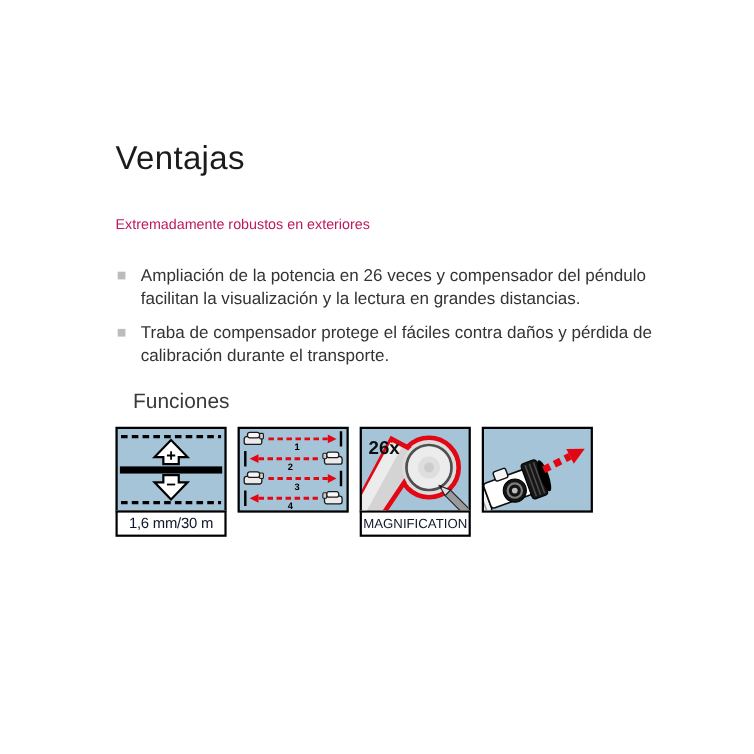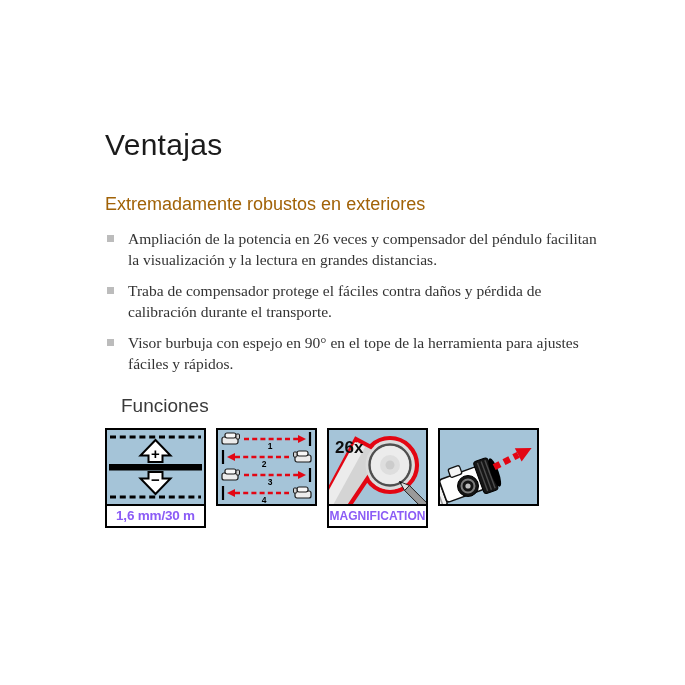--- a/index.html
+++ b/index.html
@@ -12,25 +12,25 @@
   .page { position: relative; width: 682px; height: 685px; background: #fff; overflow: hidden; }
   .content { position: absolute; left: 105px; top: 128px; width: 500px; }
 
   .page-title {
     margin: 0 0 31px 0;
     font-size: 30px; line-height: 33px;
     font-weight: 300; letter-spacing: 0.3px;
     color: #1b1b1b;
   }
   .section-heading {
-    margin: 0 0 12px 0;
-    font-size: 18px; line-height: 24px;
-    font-weight: 400; color: #a16207;
+    margin: 0 0 24px 0;
+    font-size: 13px; line-height: 24px;
+    font-weight: 400; color: #be185d;
   }
-  .bullets { list-style: none; margin: 0; padding: 0; font-family: Liberation Serif, serif; }
+  .bullets { list-style: none; margin: 0; padding: 0; }
   .bullets li {
     display: flex; align-items: flex-start;
     margin: 0 0 10px 0;
     font-size: 15.5px; line-height: 21px; color: #333;
   }
   .bullet-marker {
     flex: 0 0 auto; width: 7px; height: 7px;
     background: #bcbcbc; margin: 7px 14px 0 2px;
   }
   .bullet-text { width: 475px; }
@@ -46,22 +46,22 @@
   .tile-icon {
     width: 101px; height: 78px;
     border: 2px solid #000;
     background: #a5c4d8;
     overflow: hidden;
   }
   .tile-icon svg { display: block; width: 97px; height: 74px; }
   .tile-label {
     width: 101px; height: 24px; margin-top: -2px;
     border: 2px solid #000;
-    background: #fff; color: #8b5cf6;
-    font-weight: bold; font-size: 13.5px; line-height: 20px;
+    background: #fff; color: #0f172a;
+    font-weight: normal; font-size: 13.5px; line-height: 20px;
     text-align: center; white-space: nowrap; overflow: hidden;
     letter-spacing: -0.2px;
   }
   .tile:nth-child(3) .tile-label { font-size: 12px; letter-spacing: 0; }
   svg text { font-family: "Liberation Sans", "DejaVu Sans", sans-serif; }
 </style>
 </head>
 <body>
 
 <div class="page">
@@ -72,24 +72,20 @@
     <h2 class="section-heading">Extremadamente robustos en exteriores</h2>
 
     <ul class="bullets">
       <li>
         <span class="bullet-marker"></span>
         <span class="bullet-text">Ampliación de la potencia en 26 veces y compensador del péndulo facilitan la visualización y la lectura en grandes distancias.</span>
       </li>
       <li>
         <span class="bullet-marker"></span>
         <span class="bullet-text">Traba de compensador protege el fáciles contra daños y pérdida de calibración durante el transporte.</span>
-      </li>
-      <li>
-        <span class="bullet-marker"></span>
-        <span class="bullet-text">Visor burbuja con espejo en 90° en el tope de la herramienta para ajustes fáciles y rápidos.</span>
       </li>
     </ul>
 
     <h2 class="functions-heading">Funciones</h2>
 
     <div class="tiles">
 
       <figure class="tile">
         <div class="tile-icon">
           <svg viewBox="0 0 97 74" xmlns="http://www.w3.org/2000/svg">

